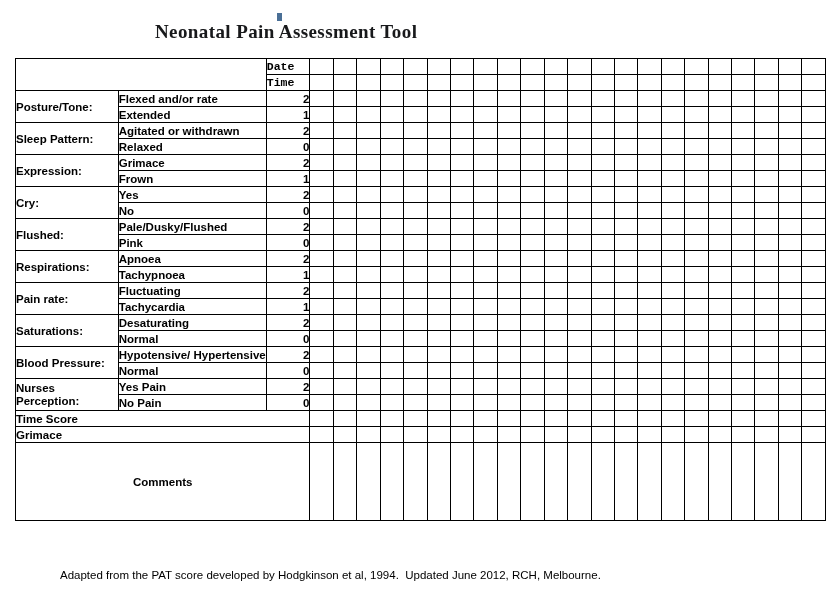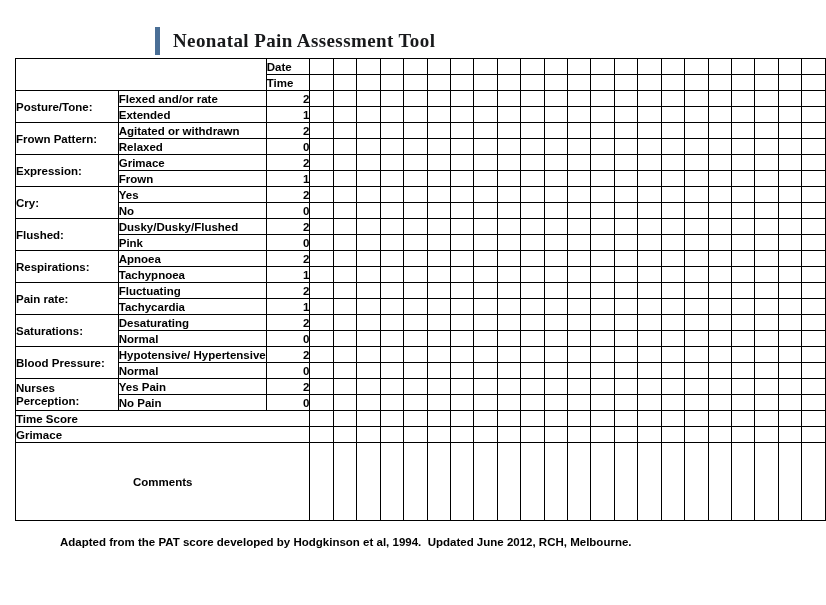--- a/index.html
+++ b/index.html
@@ -13,24 +13,25 @@
     font-family: "Liberation Sans", sans-serif;
     color: #000000;
     overflow: hidden;
     position: relative;
   }
 
   
   .title-block {
     position: absolute;
     left: 155px;
-    top: 26px;
+    top: 13px;
     height: 30px;
     display: flex;
     align-items: center;
+    flex-direction: column;
   }
   .title-bar {
     width: 5px;
     height: 28px;
     background: #4a6f96;
     margin-right: 13px;
   }
   .title-text {
     font-family: "Liberation Serif", serif;
     font-size: 19px;
@@ -74,20 +75,21 @@
     white-space: nowrap;
     overflow: hidden;
   }
   .cell-score {
     text-align: right;
     padding-right: 5px;
   }
   .cell-datetime {
     padding-left: 5px;
     white-space: nowrap;
+    font-family: Liberation Mono, monospace;
   }
   .cell-grid { }
 
   .cell-blank { }
 
   .row-body td { height: 15px; }
 
   .cell-wide {
     padding-left: 6px;
     white-space: nowrap;
@@ -105,23 +107,23 @@
     padding-left: 6px;
     vertical-align: middle;
     white-space: nowrap;
     line-height: 1.05;
   }
 
   
   .footer-note {
     position: absolute;
     left: 60px;
-    top: 536px;
+    top: 569px;
     font-size: 11.5px;
-    font-weight: bold;
+    font-weight: normal;
     color: #000000;
     white-space: pre;
   }
 </style>
 </head>
 <body>
 
 <div class="title-block">
   <div class="title-bar"></div>
   <div class="title-text">Neonatal Pain Assessment Tool</div>
@@ -254,21 +256,21 @@
         <td class="cell-grid"></td>
         <td class="cell-grid"></td>
         <td class="cell-grid"></td>
         <td class="cell-grid"></td>
         <td class="cell-grid"></td>
         <td class="cell-grid"></td>
         <td class="cell-grid"></td>
         <td class="cell-grid"></td>
       </tr>
       <tr class="row-body">
-        <td rowspan="2" class="cell-label">Frown Pattern:</td>
+        <td rowspan="2" class="cell-label">Sleep Pattern:</td>
         <td class="cell-desc">Agitated or withdrawn</td>
         <td class="cell-score">2</td>
         <td class="cell-grid"></td>
         <td class="cell-grid"></td>
         <td class="cell-grid"></td>
         <td class="cell-grid"></td>
         <td class="cell-grid"></td>
         <td class="cell-grid"></td>
         <td class="cell-grid"></td>
         <td class="cell-grid"></td>
@@ -414,21 +416,21 @@
         <td class="cell-grid"></td>
         <td class="cell-grid"></td>
         <td class="cell-grid"></td>
         <td class="cell-grid"></td>
         <td class="cell-grid"></td>
         <td class="cell-grid"></td>
         <td class="cell-grid"></td>
       </tr>
       <tr class="row-body">
         <td rowspan="2" class="cell-label">Flushed:</td>
-        <td class="cell-desc">Dusky/Dusky/Flushed</td>
+        <td class="cell-desc">Pale/Dusky/Flushed</td>
         <td class="cell-score">2</td>
         <td class="cell-grid"></td>
         <td class="cell-grid"></td>
         <td class="cell-grid"></td>
         <td class="cell-grid"></td>
         <td class="cell-grid"></td>
         <td class="cell-grid"></td>
         <td class="cell-grid"></td>
         <td class="cell-grid"></td>
         <td class="cell-grid"></td>

